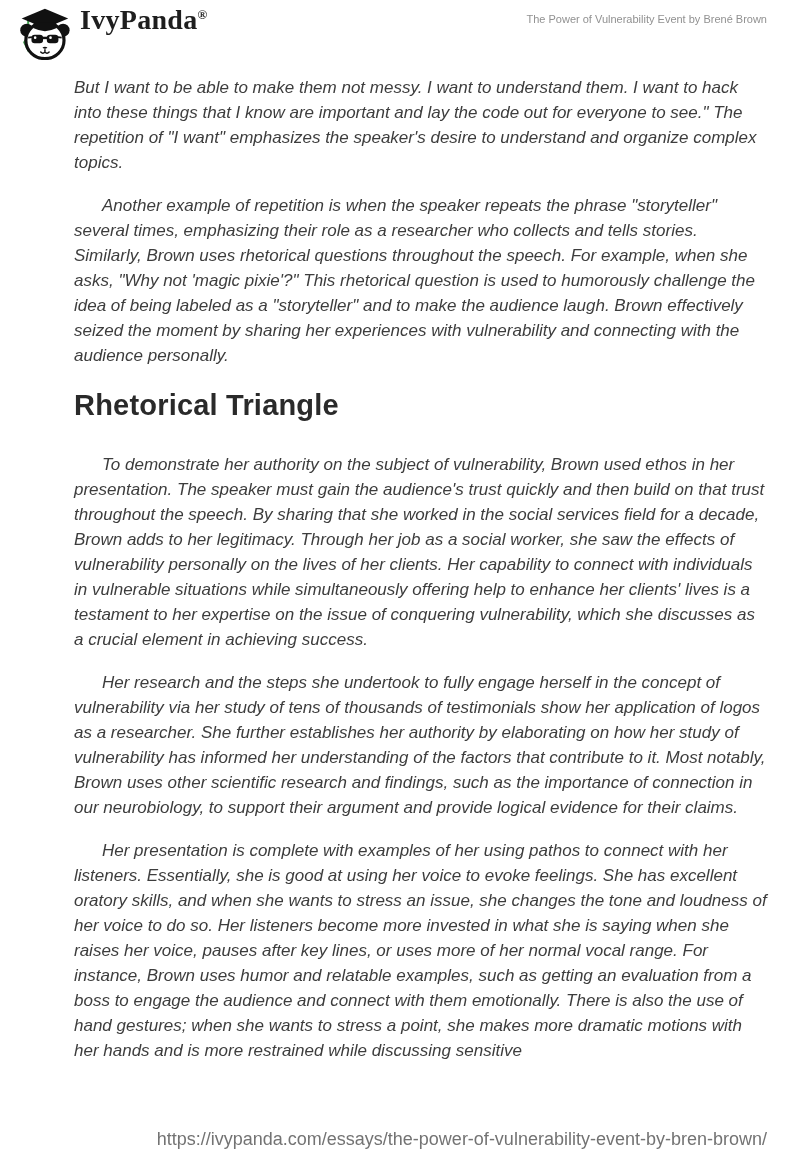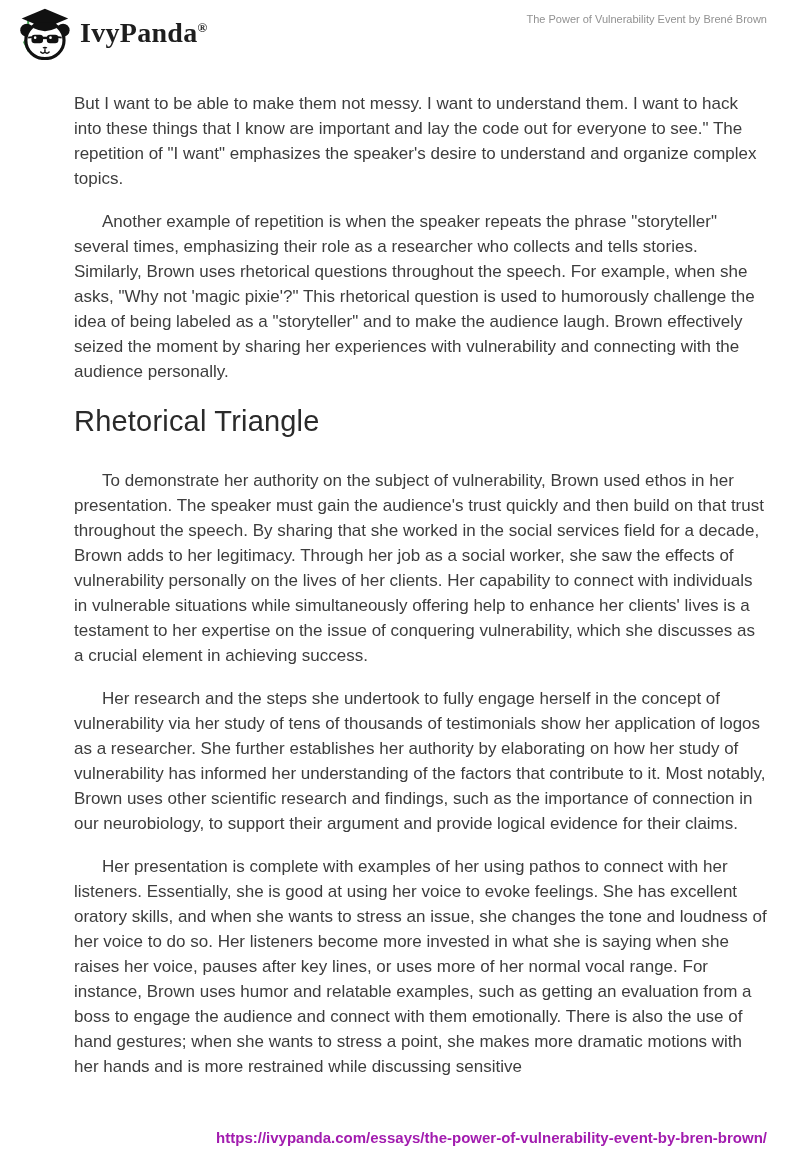--- a/index.html
+++ b/index.html
@@ -18,21 +18,21 @@
   
   .page-header {
     position: relative;
     height: 62px;
   }
   .logo-wrap {
     position: absolute;
     left: 15px;
     top: 6px;
     display: flex;
-    align-items: center;
+    align-items: flex-start;
     cursor: pointer;
   }
   .logo-mark {
     width: 58px;
     height: 54px;
     display: block;
   }
   .logo-text {
     font-family: "Liberation Serif", serif;
     font-weight: bold;
@@ -60,44 +60,44 @@
   
   .article {
     margin-left: 74px;
     width: 693px;
     padding-top: 13px;
     color: #3d3d3d;
     font-size: 17px;
     line-height: 25px;
   }
   .article p {
-    margin: 16px 0 18px 0;
+    margin: 0 0 18px 0;
     text-indent: 28px;
+    font-style: italic;
   }
   .article p.no-indent {
     text-indent: 0;
   }
   .article h1 {
     font-size: 29px;
     line-height: 34px;
-    font-weight: normal;
+    font-weight: bold;
     color: #2a2a2a;
     margin: 20px 0 30px 0;
     letter-spacing: 0.2px;
   }
 
   
   .page-footer {
     position: absolute;
     top: 1129px;
     right: 33px;
-    font-size: 15px;
-    color: #a21caf;
+    font-size: 18px;
+    color: #737373;
     white-space: nowrap;
-    font-weight: bold;
   }
 </style>
 </head>
 <body>
 
 <header class="page-header">
   <div class="logo-wrap">
     <svg class="logo-mark" viewBox="0 0 60 58" xmlns="http://www.w3.org/2000/svg" aria-hidden="true">
 
       <line x1="13" y1="15" x2="13" y2="35" stroke="#3f9e4d" stroke-width="2.2"></line>

